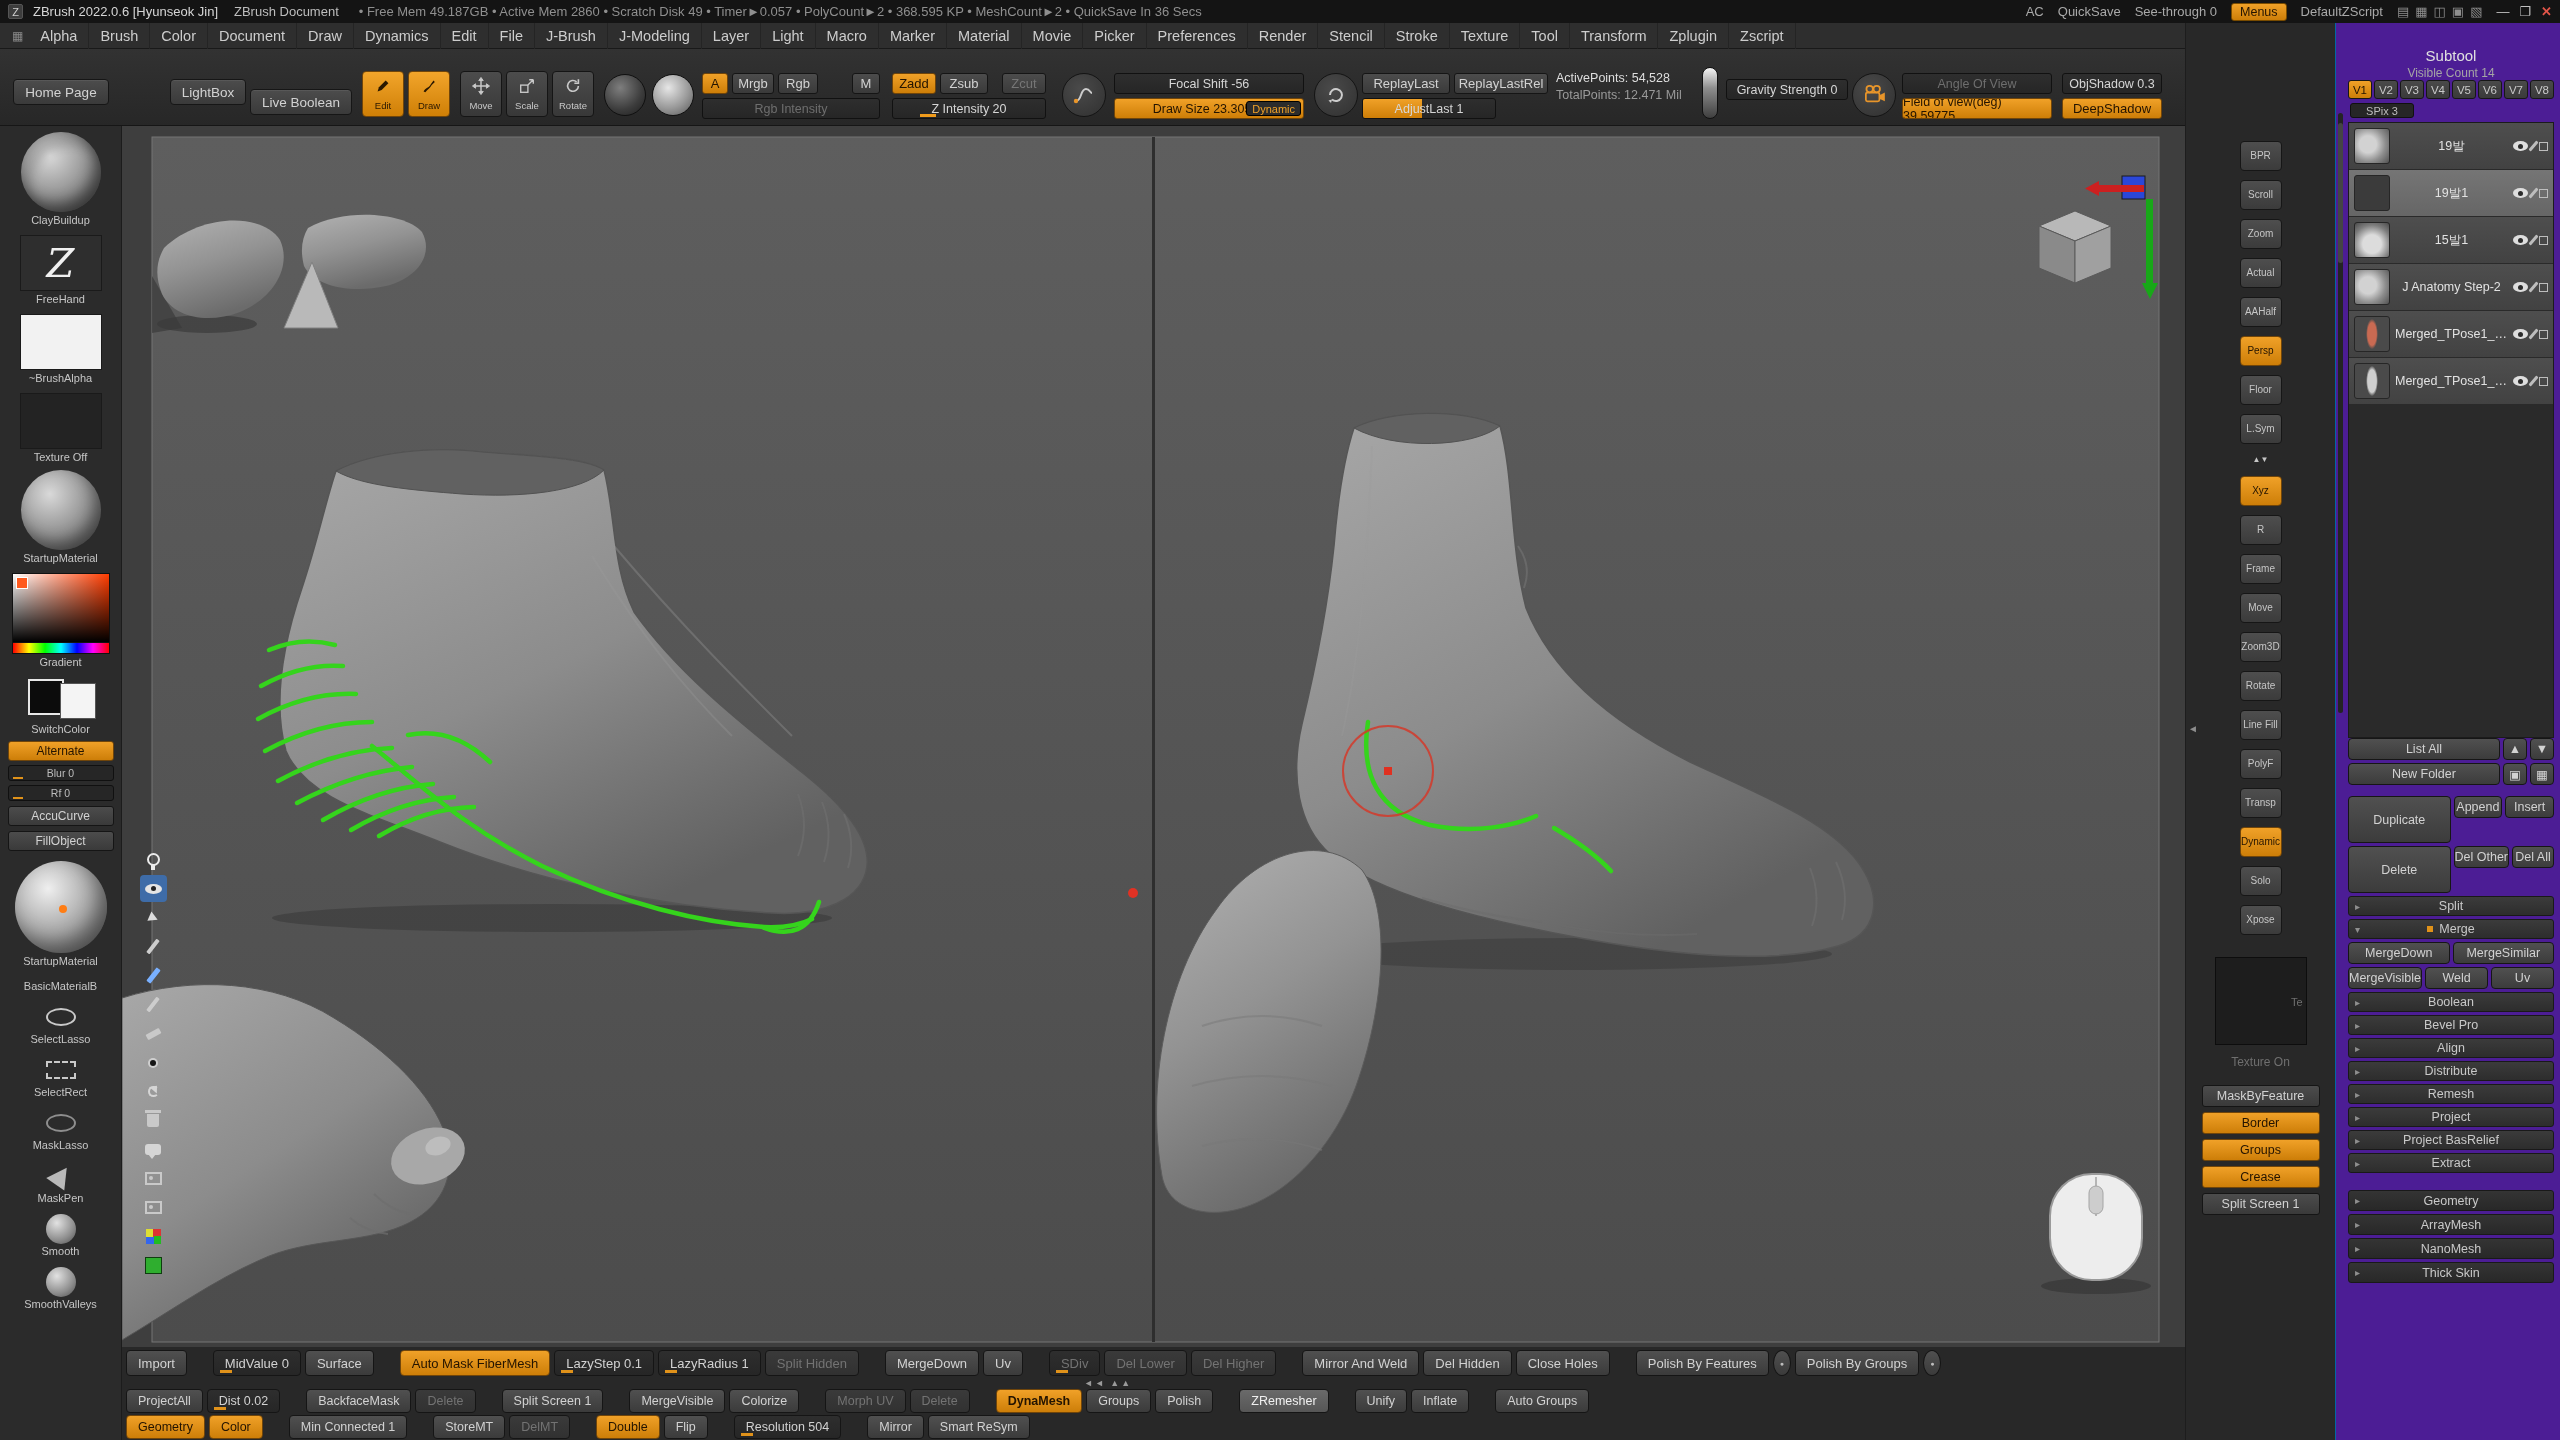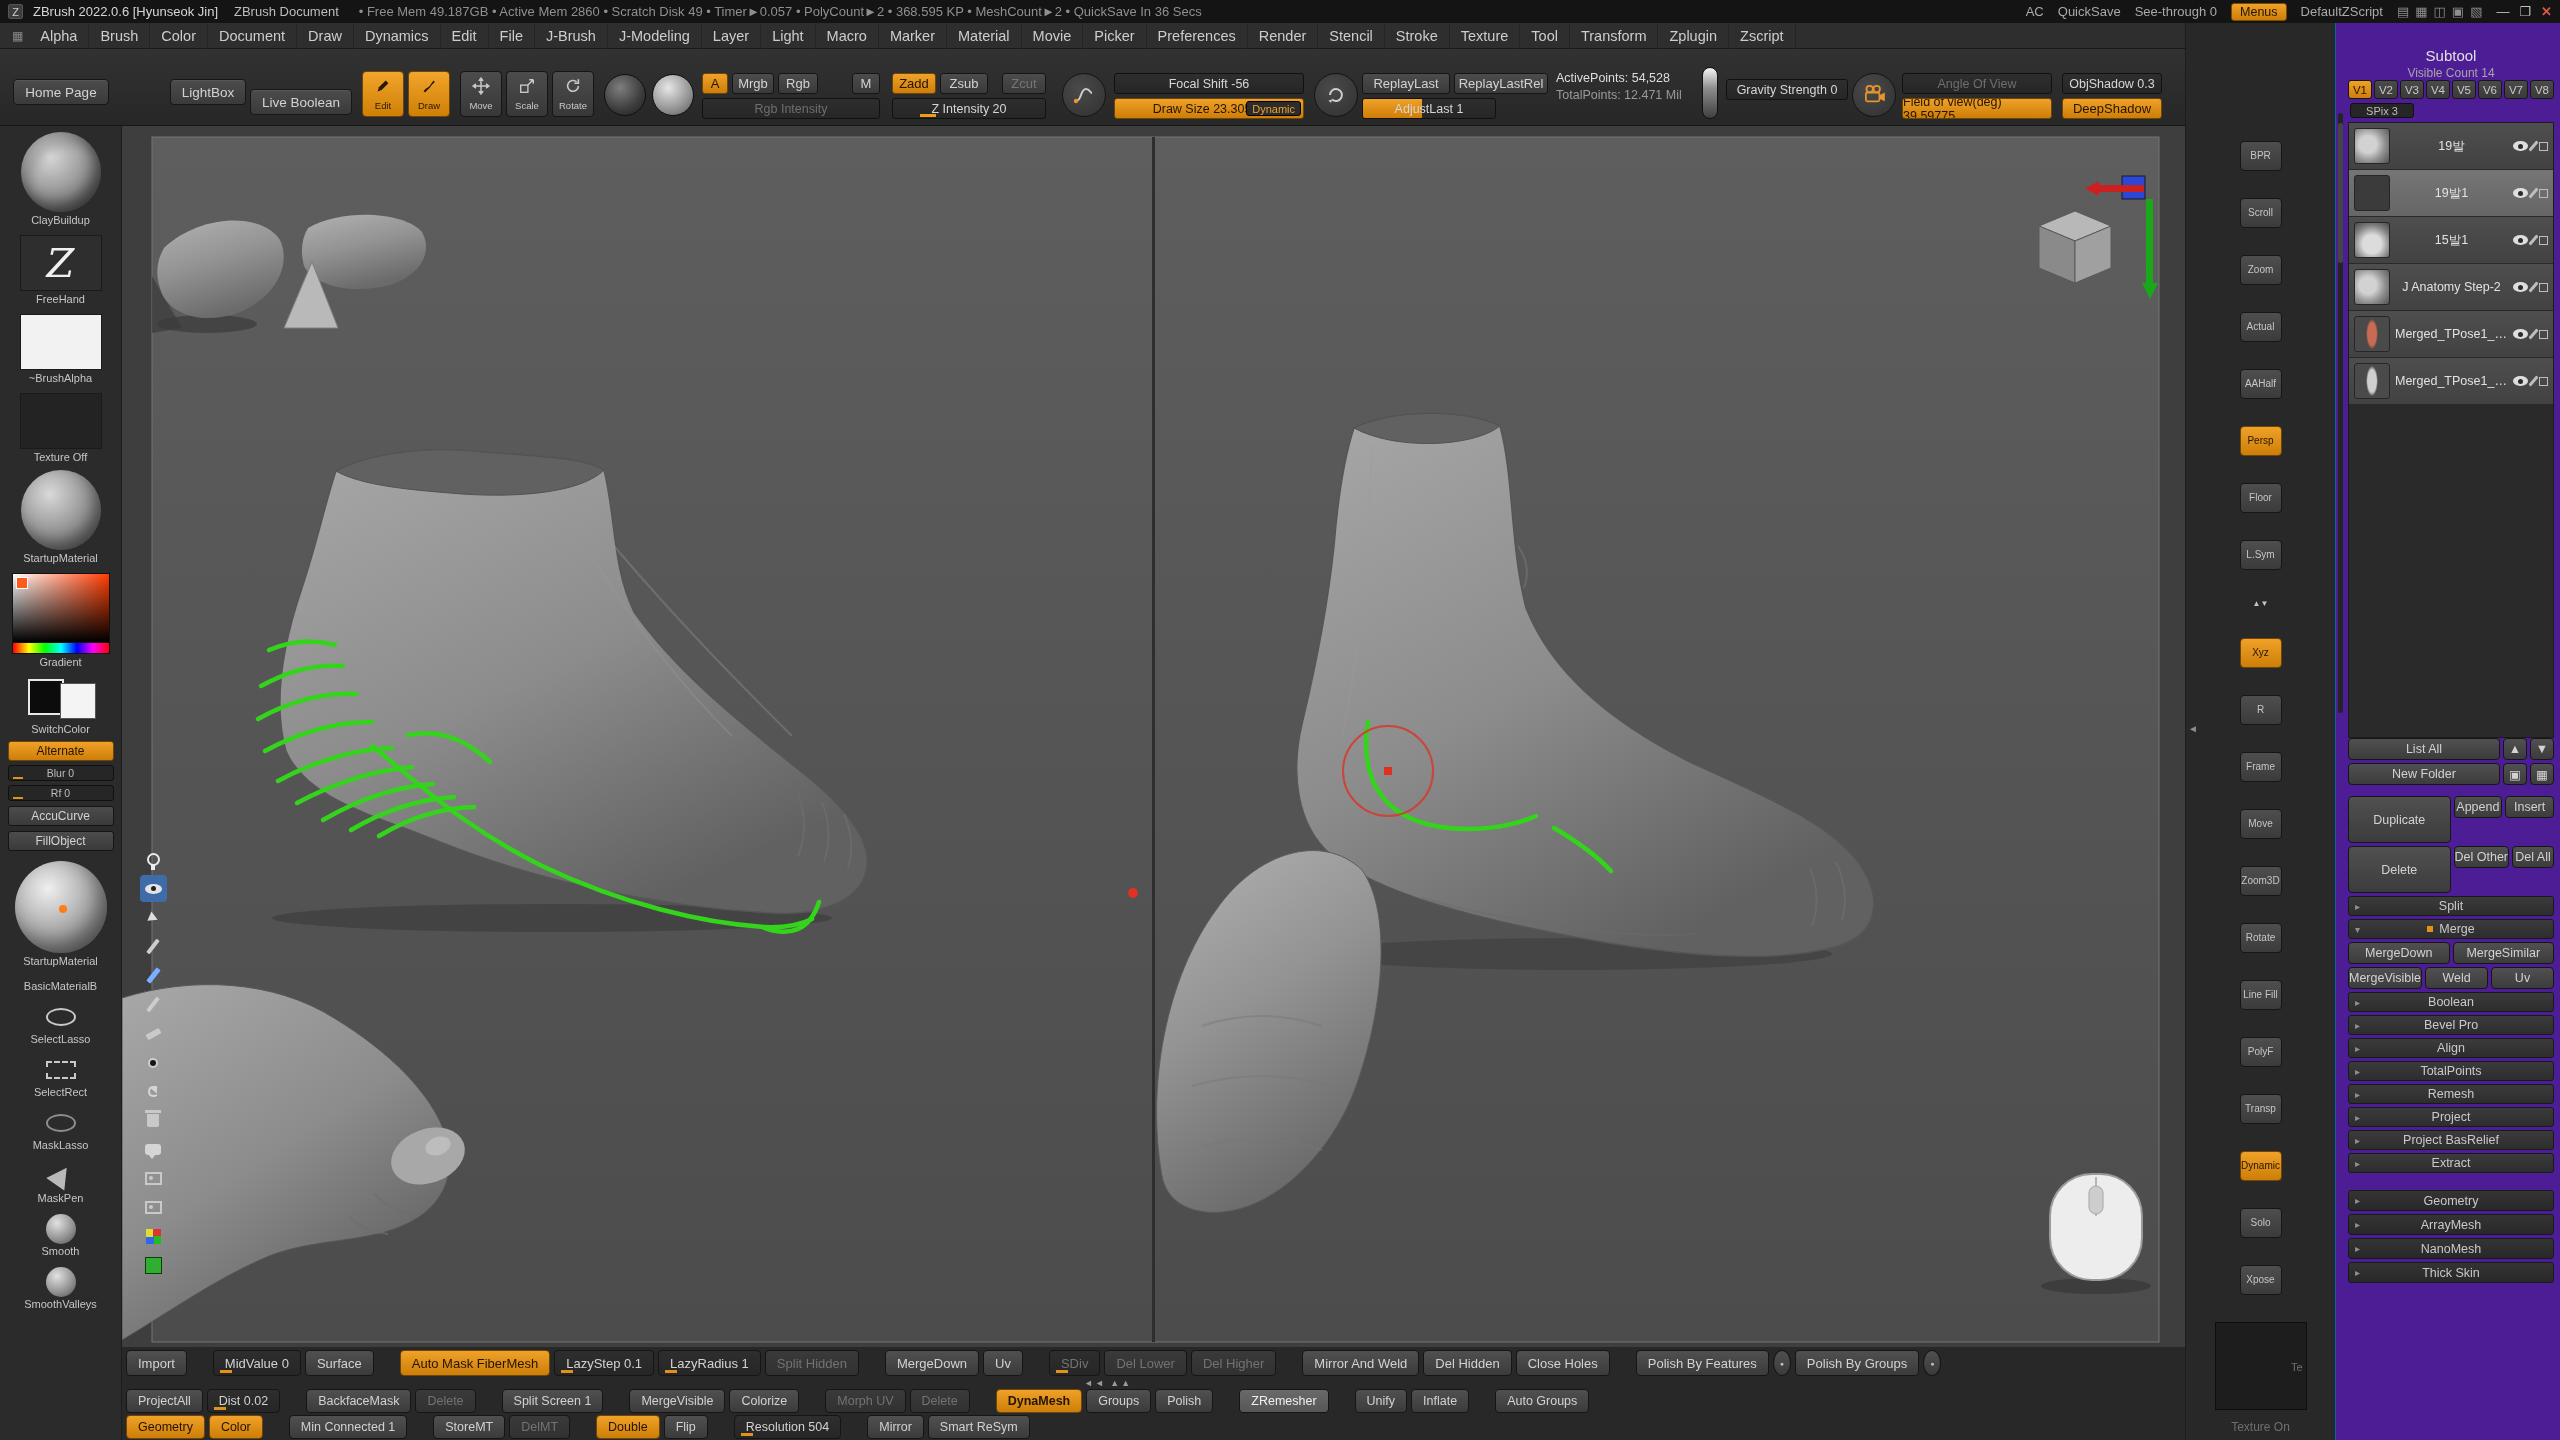--- a/index.html
+++ b/index.html
@@ -138,21 +138,21 @@
   .bb[data-kind="slider"]::after{content:"";position:absolute;left:6px;bottom:2px;width:12px;height:3px;background:#e0921a}
   .bb[data-kind="dot"]{padding:0;width:18px;font-size:7px;color:#bdbdbd;border-radius:50%}
   .bb[data-kind="big"]{height:34px;font-size:16px;font-weight:bold}
   .bb[data-kind="tall"]{height:34px;background:linear-gradient(#6a6a6a,#565656);color:#f0f0f0}
   .mini-arrows{position:absolute;left:962px;top:31px;color:#9a9a9a;font-size:9px;letter-spacing:2px}
 
   
   .gutter{position:absolute;right:225px;top:23px;bottom:0;width:150px;background:#282828;border-left:1px solid #1d1d1d}
   .tray-arrow{position:absolute;left:2px;top:700px;color:#8d8d8d;font-size:10px}
   .rshelf{margin-top:118px}
-  .rsi{width:42px;height:30px;margin:27px auto;background:linear-gradient(#4e4e4e,#3b3b3b);
+  .rsi{width:42px;height:30px;margin:9px auto;background:linear-gradient(#4e4e4e,#3b3b3b);
        border:1px solid #161616;border-radius:4px;color:#c6c6c6;font-size:10px;
        display:flex;align-items:center;justify-content:center;text-align:center;line-height:10px}
   .rsi[data-state="on"]{background:linear-gradient(#f0a128,#cd7e08);color:#241400;border-color:#70450a}
   .rsi[data-kind="mini"]{height:14px;background:none;border:none;font-size:8px;margin:2px auto}
   .texbox{width:92px;height:88px;margin:22px auto 4px;background:#1d1d1d;border:1px solid #0d0d0d;
           position:relative;color:#6f6f6f;font-size:11px}
   .texbox span{position:absolute;right:3px;bottom:36px}
   .texlab{color:#6f6f6f;font-size:12px;text-align:center;margin:10px 0 16px}
   .gbtn{width:118px;height:22px;margin:5px auto;font-size:12.5px}
   .gbtn.on{background:linear-gradient(#f0a128,#cd7e08);color:#241400;border-color:#70450a}
@@ -861,21 +861,21 @@
     <div class="sect">
           <span>Boolean</span>
         </div>
         <div class="sect">
           <span>Bevel Pro</span>
         </div>
         <div class="sect">
           <span>Align</span>
         </div>
         <div class="sect">
-          <span>TotalPoints</span>
+          <span>Distribute</span>
         </div>
         <div class="sect">
           <span>Remesh</span>
         </div>
         <div class="sect">
           <span>Project</span>
         </div>
         <div class="sect">
           <span>Project BasRelief</span>
         </div>

